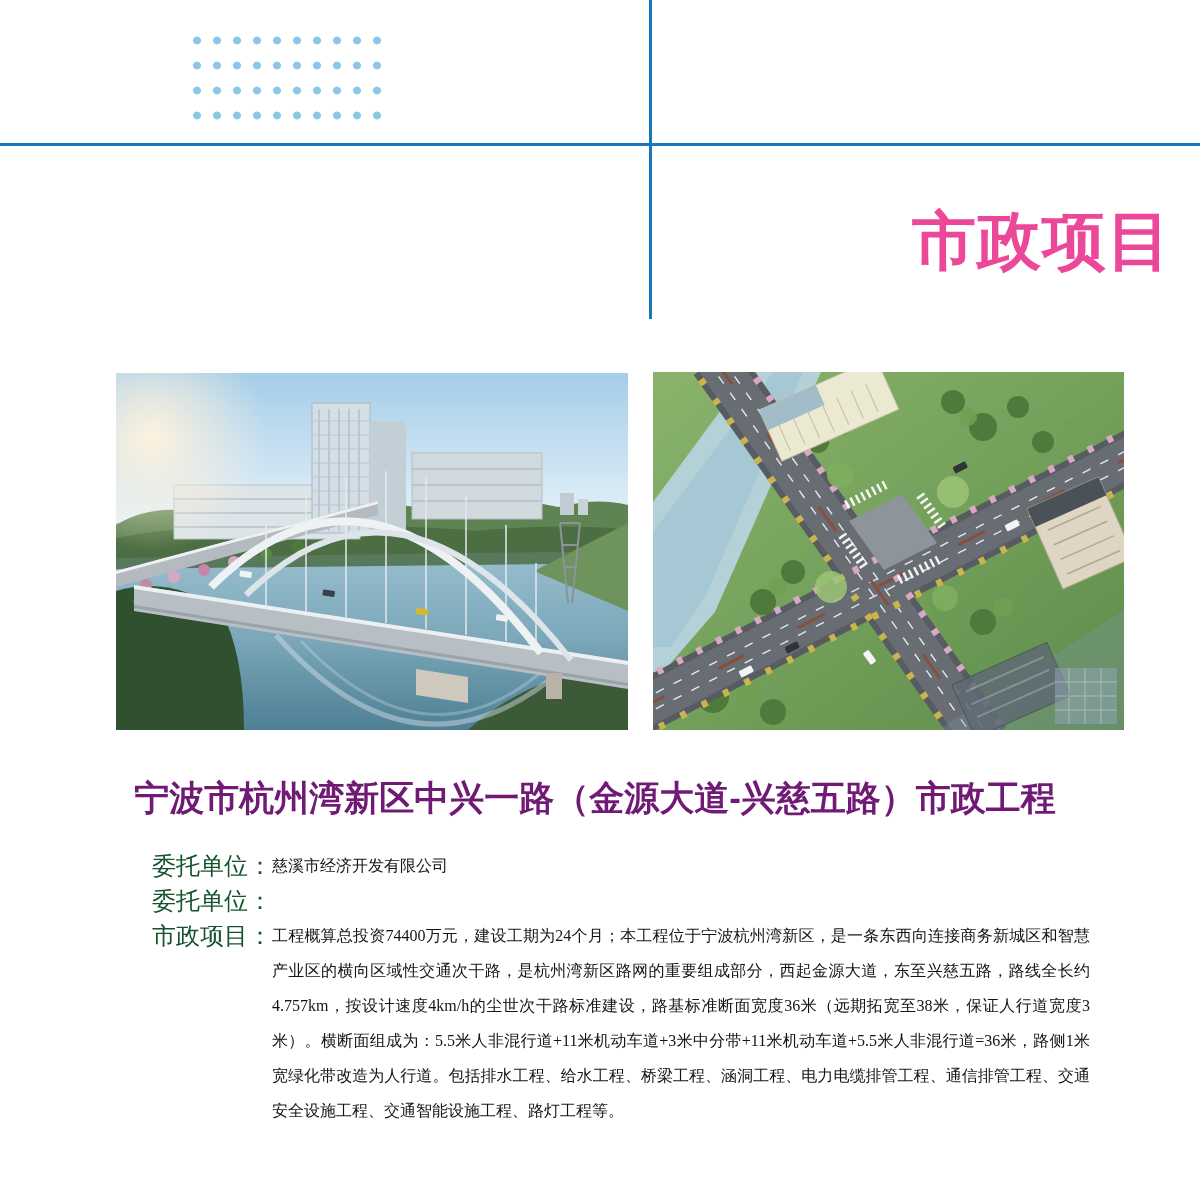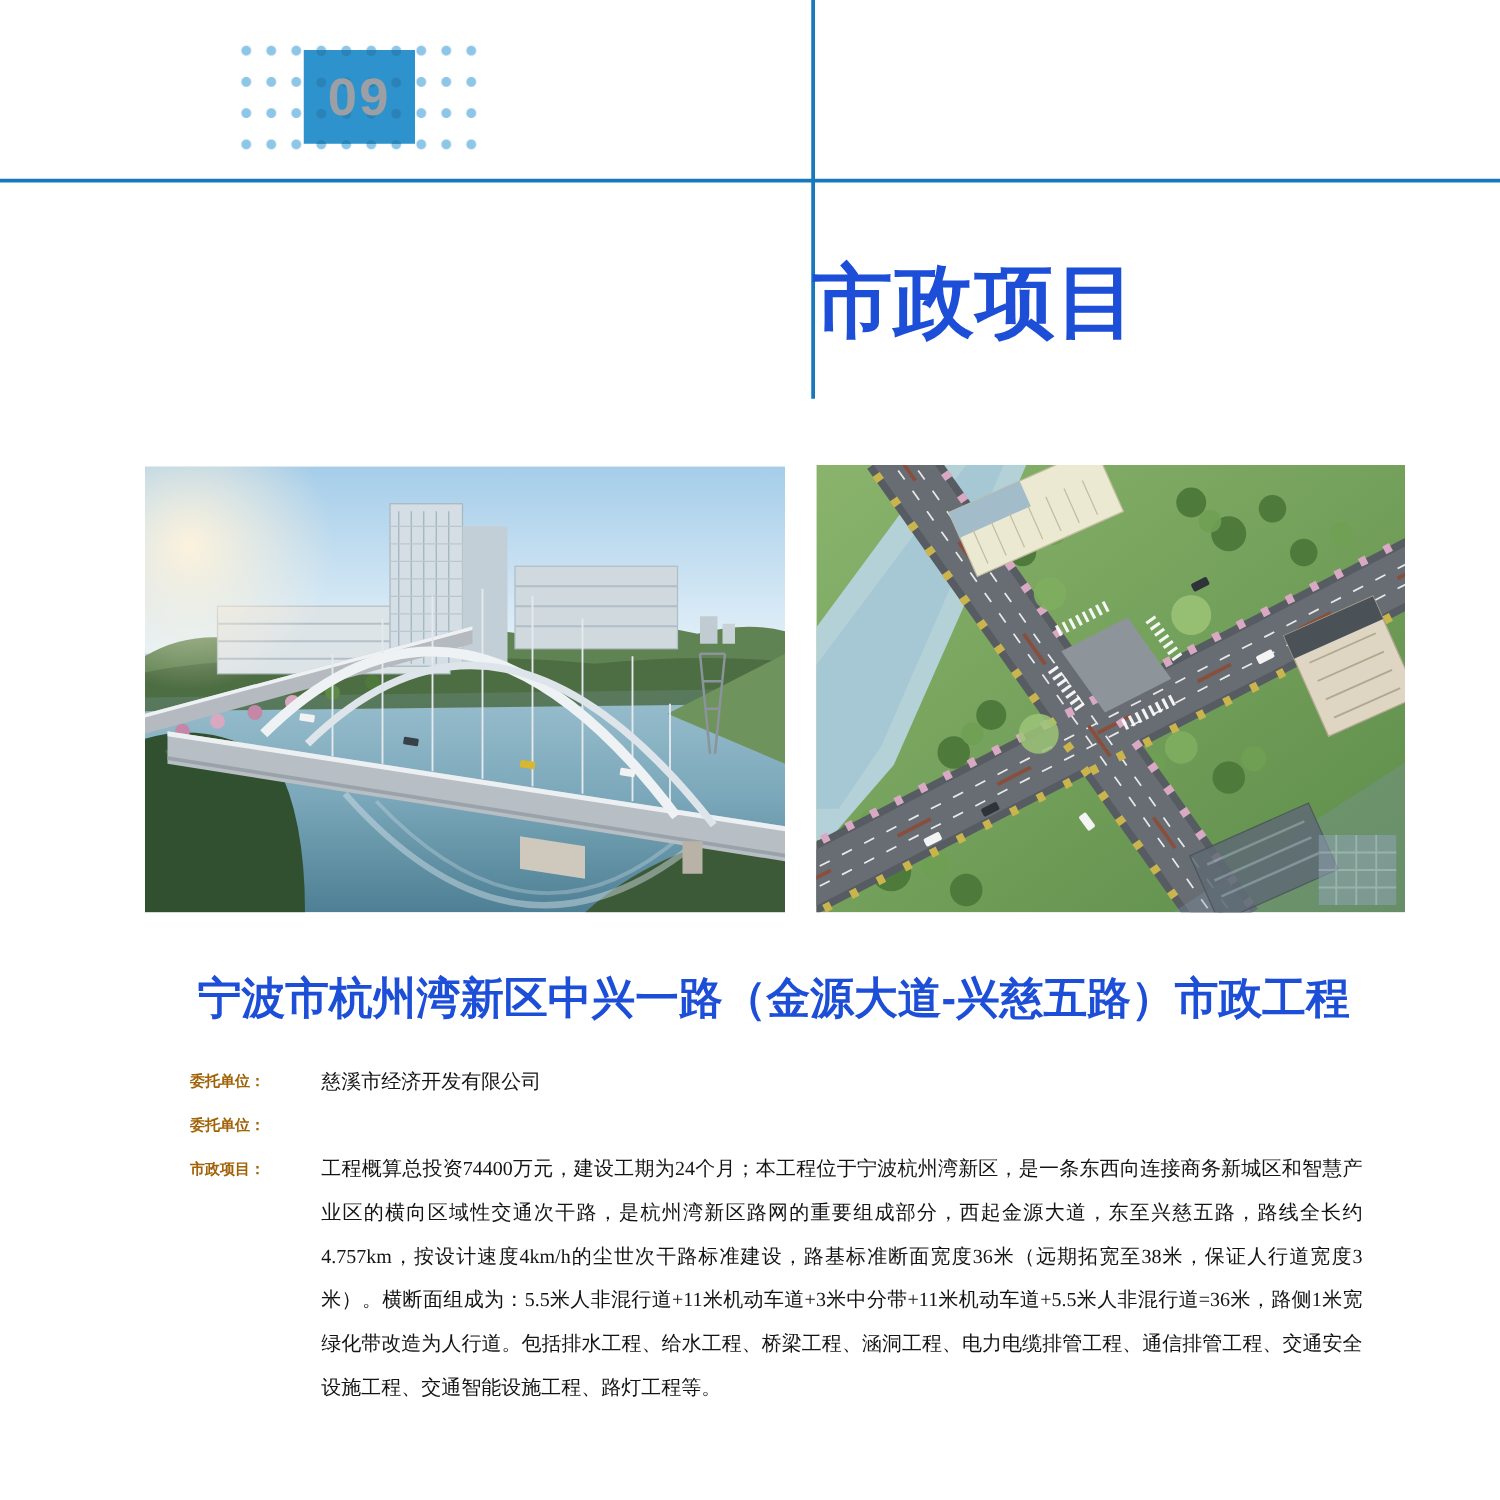--- a/index.html
+++ b/index.html
@@ -22,54 +22,51 @@
     position:absolute; left:243px; top:40px; width:89px; height:75px;
     background-color:#2e93cc;
     background-image: radial-gradient(circle at 10px 12.5px, #2b82b6 3.6px, rgba(0,0,0,0) 4.3px);
     background-size:20px 25px; background-position:4px -11.5px;
     display:flex; align-items:center; justify-content:center;
   }
   .badge-num { font-size:42px; font-weight:700; color:#9c9fa3; letter-spacing:2px; }
 
   .section-title {
     position:absolute; left:650px; top:198px; width:522px;
-    text-align:left; font-size:64px; font-weight:700; color:#1d4ed8; letter-spacing:1px;
+    text-align:right; font-size:64px; font-weight:700; color:#ec4899; letter-spacing:1px;
   }
 
   .render { position:absolute; overflow:hidden; }
   .render svg { display:block; width:100%; height:100%; }
   #render-left  { left:116px; top:373px; width:512px; height:357px; }
   #render-right { left:653px; top:372px; width:471px; height:358px; }
 
   .project-title {
-    position:absolute; left:112px; top:775px; width:1014px;
-    text-align:center; font-size:35px; font-weight:700; color:#1d4ed8;
+    position:absolute; left:88px; top:775px; width:1014px;
+    text-align:center; font-size:35px; font-weight:700; color:#701a75;
   }
 
   .details { position:absolute; left:152px; top:848px; width:938px; }
   .detail-row { display:flex; align-items:flex-start; }
   .detail-label {
-    flex:0 0 105px; font-weight:700; font-size:12px; line-height:35px;
-    font-family:"Liberation Sans", sans-serif; color:#a16207; white-space:nowrap;
+    flex:0 0 105px; font-weight:400; font-size:24px; line-height:35px;
+    font-family:"Liberation Sans", sans-serif; color:#14532d; white-space:nowrap;
   }
   .detail-value {
     flex:1; font-size:16px; line-height:35px; color:#141414;
     font-family:"Liberation Serif", serif;
   }
   .detail-value.justify { text-align:justify; }
 </style>
 </head>
 <body>
 
 <div id="page">
 
   <div class="dot-grid"></div>
-  <div class="badge">
-    <span class="badge-num">09</span>
-  </div>
 
   <div class="h-line"></div>
   <div class="v-line"></div>
 
   <div class="section-title">市政项目</div>
 
   <div class="render" id="render-left">
     <svg viewBox="0 0 512 357" preserveAspectRatio="none">
       <defs>
         <linearGradient id="bsky" x1="0" y1="0" x2="0" y2="1">

